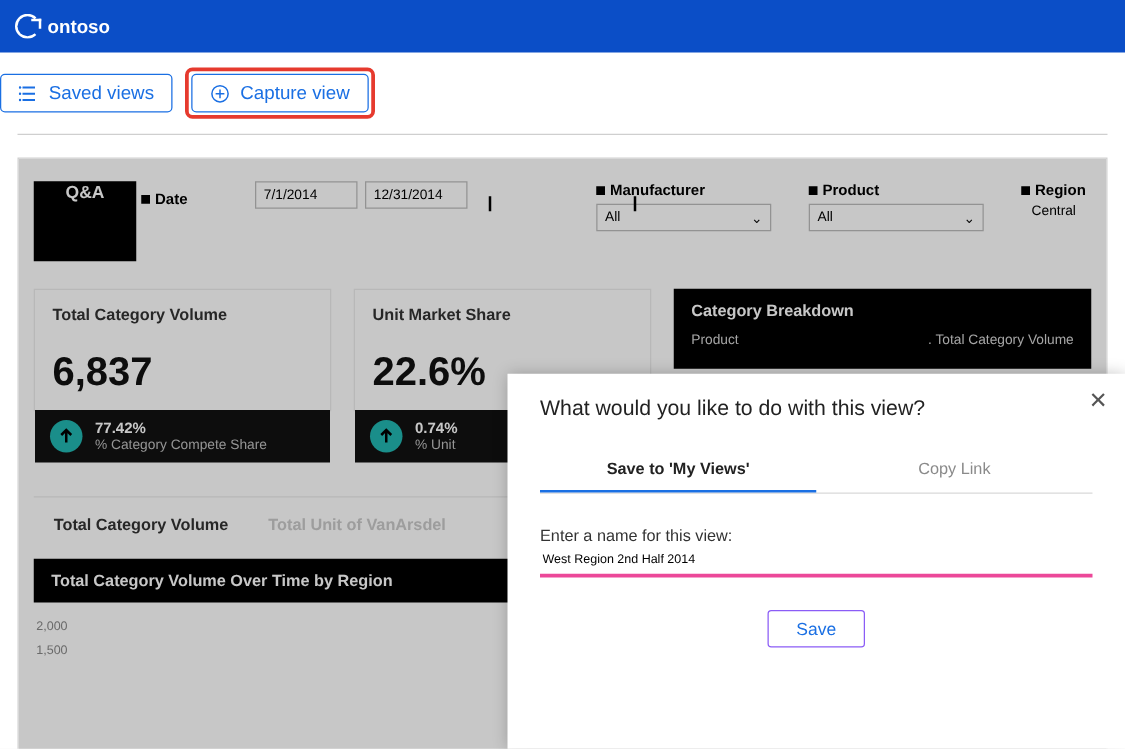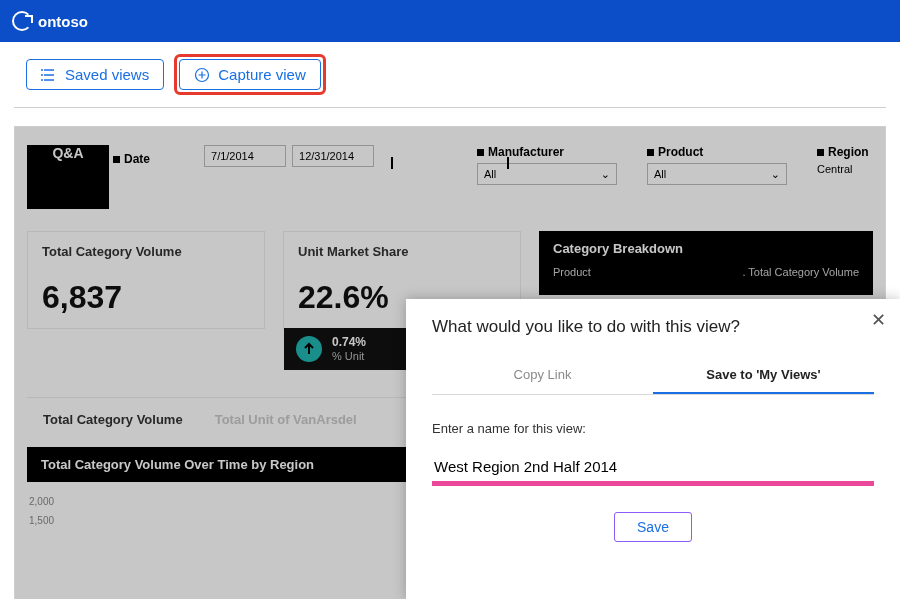--- a/index.html
+++ b/index.html
@@ -3,41 +3,41 @@
 <meta charset="utf-8">
 <style>
   * { box-sizing: border-box; margin: 0; padding: 0; font-family: "Segoe UI", Arial, sans-serif; }
   html, body { width: 900px; height: 599px; overflow: hidden; background: #fff; }
 
   .topbar { height: 42px; background: #0b4ec7; display: flex; align-items: center; padding: 0 12px; }
   .brand { display: flex; align-items: center; gap: 6px; font-weight: 600; color: #fff; font-size: 15px; }
   .brand-icon { width: 20px; height: 20px; border: 2px solid #fff; border-radius: 50%; border-right-color: transparent; position: relative; }
   .brand-icon::after { content:""; position:absolute; right:-3px; top:2px; width:6px; height:6px; border-top:2px solid #fff; border-right:2px solid #fff; }
 
-  .toolbar { display:flex; gap:10px; padding:12px 26px; align-items:center; }
+  .toolbar { display:flex; gap:10px; padding:12px 0; align-items:center; }
   .pill-btn { display:flex; align-items:center; gap:8px; padding:6px 14px; border:1px solid #1a6fe3; color:#1a6fe3; border-radius:4px; font-size:15px; cursor:pointer; background:#fff; }
   .pill-btn svg { width:16px; height:16px; }
   .highlight-ring { border:3px solid #e63a2e; border-radius:6px; padding:2px; }
   .toolbar-divider { border-bottom:1px solid #cfcfcf; margin:0 14px; }
 
   .report-area { position:relative; margin:18px 14px 0 14px; border:1px solid #cfcfcf; padding:18px 12px; height:480px; overflow:hidden; }
 
   .filter-row { display:flex; align-items:flex-start; gap:12px; }
   .qna { width:82px; height:64px; background:#000; color:#fff; display:flex; align-items:flex-start; justify-content:center; font-weight:600; font-size:14px; }
   .filter-group { flex:0 0 auto; }
   .filter-label { font-size:12px; font-weight:600; display:flex; align-items:center; gap:4px; margin-bottom:4px; }
   .filter-label::before { content:""; display:inline-block; width:7px; height:7px; background:#000; }
   .date-filter { display:flex; flex-direction:row; gap:23px; width:268px;justify-content:center; }
   .date-inputs { display:flex; gap:6px;margin-left:31px; }
   .date-inputs input { width:82px; height:22px; font-size:11px; padding:2px 6px; border:1px solid #bdbdbd; }
   .slider-track { position:relative; height:26px; margin-top:6px; }
   .slider-line { position:absolute; top:11px; left:4px; right:4px; border-top:2px solid #000; }
   .slider-cap  { position:absolute; width:2px; height:12px; background:#000; top:6px; }
   .dropdown { width:140px; height:22px; border:1px solid #bdbdbd; background:#fff; display:flex; align-items:center; justify-content:space-between; padding:0 6px; font-size:11px;gap:40px; }
-  .region-val { width:56px; height:22px; border:none; background:transparent; font-size:11px; text-align:left; padding-right:4px; }
+  .region-val { width:56px; height:22px; border:none; background:transparent; font-size:11px; text-align:center; padding-right:4px; }
 
   .card-row { display:flex; gap:18px; margin-top:22px; }
   .card { flex:0 0 238px; background:#fff; border:1px solid #ececec; padding:12px 14px; position:relative; }
   .card-title { font-size:13px; font-weight:600; color:#333; }
   .big-num { font-size:32px; font-weight:700; margin-top:20px; color:#111; }
   .kpi-bar { position:absolute; left:0; right:0; bottom:-42px; height:42px; background:#111; display:flex; align-items:center; gap:10px; padding:0 12px; }
   .kpi-icon { width:26px; height:26px; border-radius:50%; background:#22b6b1; display:flex; align-items:center; justify-content:center; color:#000; }
   .kpi-text { font-size:11px; color:#bfbfbf; line-height:1.2; }
   .kpi-val { font-size:12px; color:#fff; font-weight:600; display:block; }
 
@@ -55,21 +55,21 @@
 
   .overlay { position:absolute; inset:0; background:rgba(0,0,0,0.22); pointer-events:none; }
 
   .dialog { position:absolute; right:0; bottom:0; width:494px; height:300px; background:#fff; box-shadow:0 0 12px rgba(0,0,0,.25); padding:18px 26px; }
   .dialog-close { position:absolute; top:10px; right:14px; font-size:18px; color:#555; cursor:pointer; }
   .dialog-title { font-size:17px; color:#222; }
   .dialog-tabs { display:flex; margin-top:20px; border-bottom:1px solid #d9d9d9; }
   .dialog-tab { flex:1; text-align:center; padding:10px 0; font-size:13px; color:#8a8a8a; cursor:pointer; }
   .dialog-tab.active { color:#222; font-weight:600; border-bottom:2px solid #1a6fe3; }
   .field-label { margin-top:26px; font-size:13px; color:#333; }
-  .text-input { width:100%; border:none; border-bottom:5px solid #ec4899; font-size:15px; padding:6px 2px; margin-top:16px; outline:none; background:transparent; }
+  .text-input { width:100%; border:none; border-bottom:3px solid #ec4899; font-size:10px; padding:6px 2px; margin-top:0; outline:none; background:transparent; }
   .dialog-footer { display:flex; justify-content:center; margin-top:26px; }
   .save-btn { padding:6px 22px; border:1px solid #8b5cf6; color:#1a6fe3; background:#fff; border-radius:3px; font-size:14px; cursor:pointer; }
 </style>
 </head>
 <body>
 
 <div class="topbar">
   <div class="brand">
     <span class="brand-icon"></span>
     <span>ontoso</span>
@@ -139,20 +139,31 @@
     <div class="filter-group" style="margin-left:18px">
       <div class="filter-label">Region</div>
       <div class="region-val">Central</div>
     </div>
   </div>
 
   <div class="card-row">
     <div class="card">
       <div class="card-title">Total Category Volume</div>
       <div class="big-num">6,837</div>
+      <div class="kpi-bar">
+        <div class="kpi-icon">
+          <svg width="16" height="16" viewBox="0 0 16 16">
+              <path fill="none" stroke="#000" stroke-width="2" d="M8 13V3M4 7l4-4 4 4"></path>
+            </svg>
+        </div>
+        <div class="kpi-text">
+          <span class="kpi-val">77.42%</span>
+          <span>% Category Compete Share</span>
+        </div>
+      </div>
     </div>
 
     <div class="card">
       <div class="card-title">Unit Market Share</div>
       <div class="big-num">22.6%</div>
       <div class="kpi-bar">
         <div class="kpi-icon">
           <svg width="16" height="16" viewBox="0 0 16 16">
               <path fill="none" stroke="#000" stroke-width="2" d="M8 13V3M4 7l4-4 4 4"></path>
             </svg>
@@ -184,21 +195,21 @@
     <div class="ylab">1,500</div>
   </div>
 
   <div class="overlay"></div>
 </div>
 
 <div class="dialog">
   <div class="dialog-close">✕</div>
   <div class="dialog-title">What would you like to do with this view?</div>
   <div class="dialog-tabs">
+    <div class="dialog-tab active">Save to 'My Views'</div>
     <div class="dialog-tab">Copy Link</div>
-    <div class="dialog-tab active">Save to 'My Views'</div>
   </div>
   <div class="field-label">Enter a name for this view:</div>
   <input class="text-input" value="West Region 2nd Half 2014" style="">
   <div class="dialog-footer">
     <button class="save-btn">Save</button>
   </div>
 </div>
 
 </body></html>

